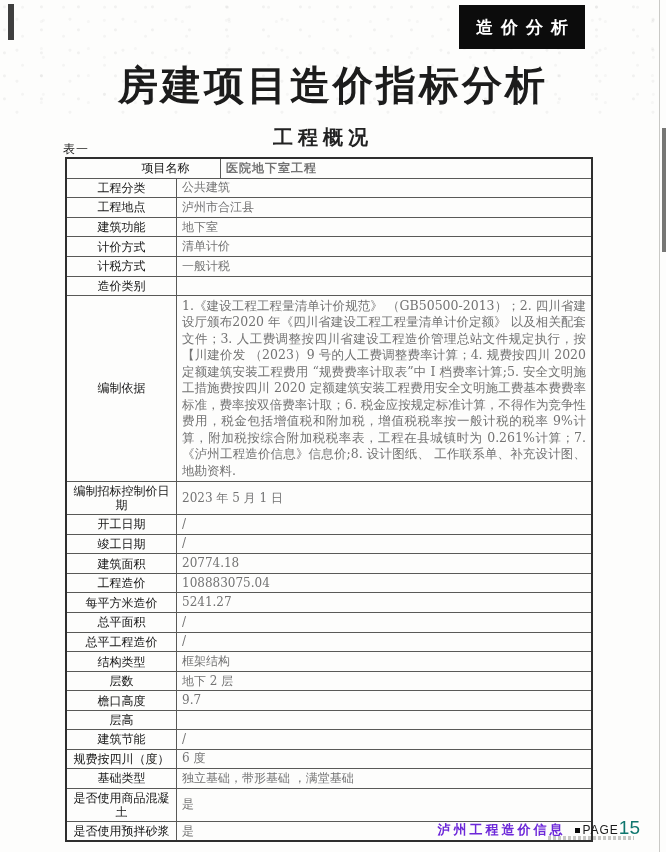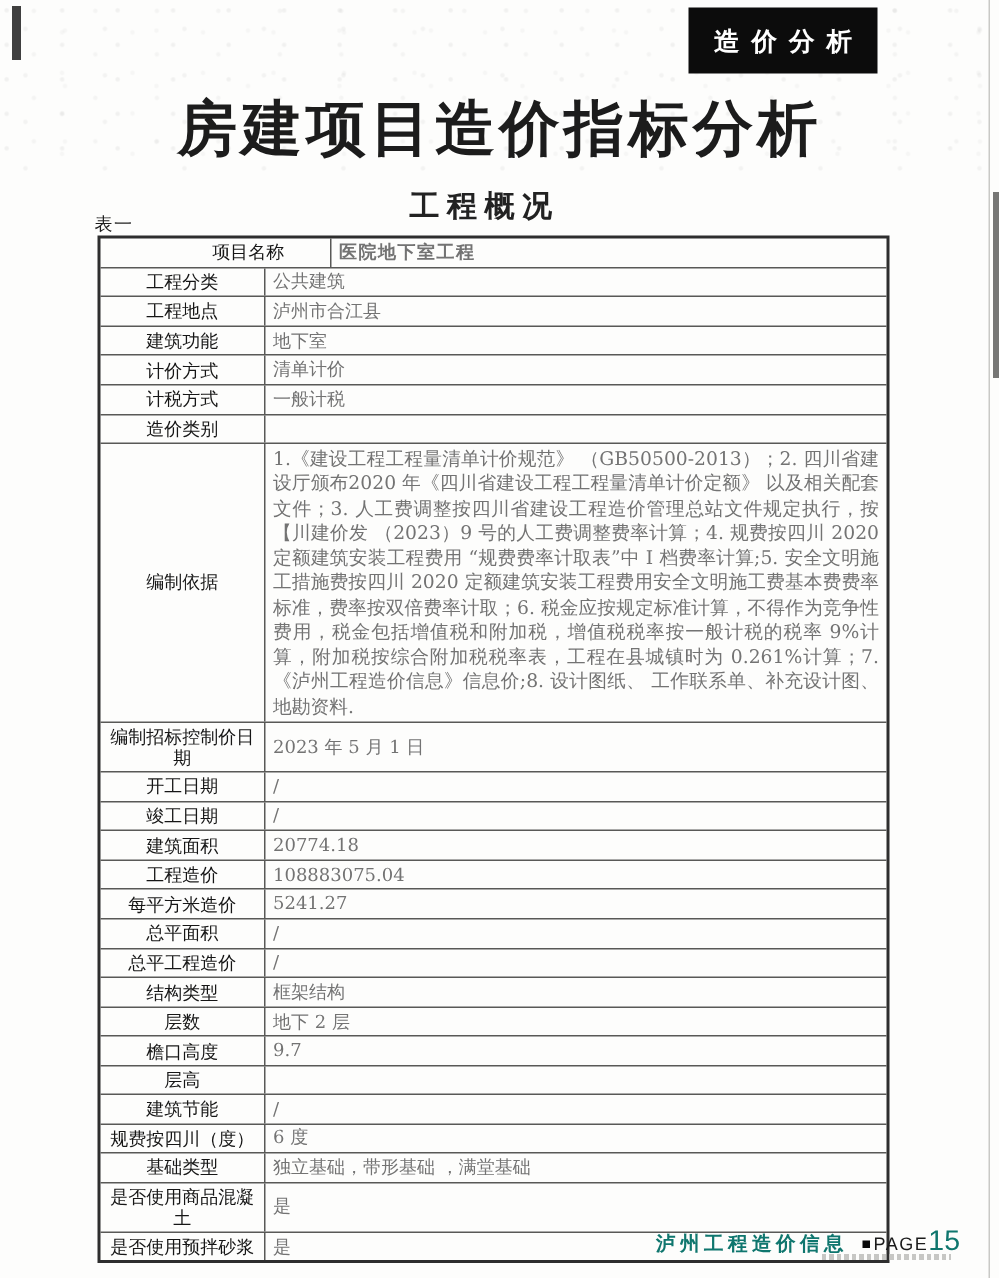--- a/index.html
+++ b/index.html
@@ -70,21 +70,21 @@
     display:block;text-align:justify;
     font-size:12.5px;line-height:16.5px;padding:2px 5px;
   }
   .cell-value.bold{font-weight:bold;letter-spacing:1px;}
   .footer{
     position:absolute;left:0;top:817px;width:640px;
     text-align:right;white-space:nowrap;
   }
   .footer .journal{
     font-family:"Liberation Sans","DejaVu Sans",sans-serif;
-    font-size:13px;font-weight:bold;letter-spacing:3px;color:#0f766e;
+    font-size:13px;font-weight:bold;letter-spacing:3px;color:#6d28d9;
     vertical-align:baseline;
     margin-top:32px;
   }
   .footer .sq{
     display:inline-block;width:5px;height:5px;background:#090909;
     margin:0 2px 1px 10px;
   }
   .footer .page-word{
     font-family:"Liberation Sans","DejaVu Sans",sans-serif;
     font-size:12px;letter-spacing:1px;color:#1a1a1a;

